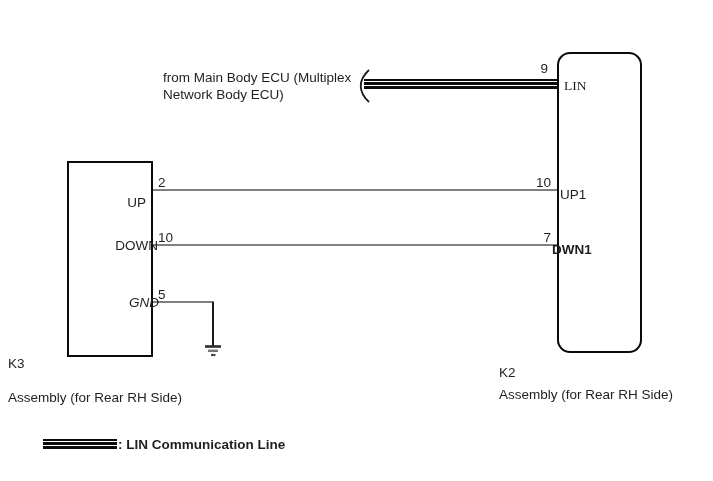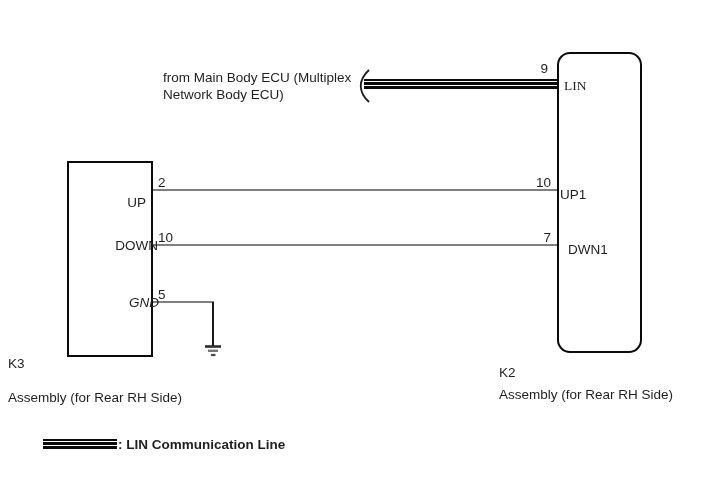--- a/index.html
+++ b/index.html
@@ -91,21 +91,21 @@
     <line x1="7" y1="6.8" x2="17" y2="6.8" stroke="#767676" stroke-width="2.4"></line>
     <line x1="10" y1="11" x2="14.5" y2="11" stroke="#4a4a4a" stroke-width="2.2"></line>
   </svg>
 
   <div class="txt right" style="left:68px; top:183px; width:78px;margin-top:12px;">UP</div>
   <div class="txt right" style="left:68px; top:238px; width:78px;margin-left:12px;">DOWN</div>
   <div class="txt right" style="left:81px; top:295px; width:78px;font-style:italic;">GND</div>
 
   <div class="txt" style="left:564px; top:78px;font-family:Liberation Serif, serif;">LIN</div>
   <div class="txt" style="left:560px; top:187px;">UP1</div>
-  <div class="txt" style="left:568px; top:242px;">DWN1</div>
+  <div class="txt" style="left:552px; top:242px;font-weight:bold;">DWN1</div>
 
   <div class="txt" style="left:8px; top:356px;text-align:right;">K3</div>
   <div class="txt" style="left:8px; top:390px;">Assembly (for Rear RH Side)</div>
 
   <div class="txt" style="left:499px; top:365px;">K2</div>
   <div class="txt" style="left:499px; top:387px;">Assembly (for Rear RH Side)</div>
 
   <div class="lin-band" style="left:43px; top:439px; width:74px;"></div>
   <div class="txt" style="left:118px; top:437px;font-weight:bold;">: LIN Communication Line</div>
 

